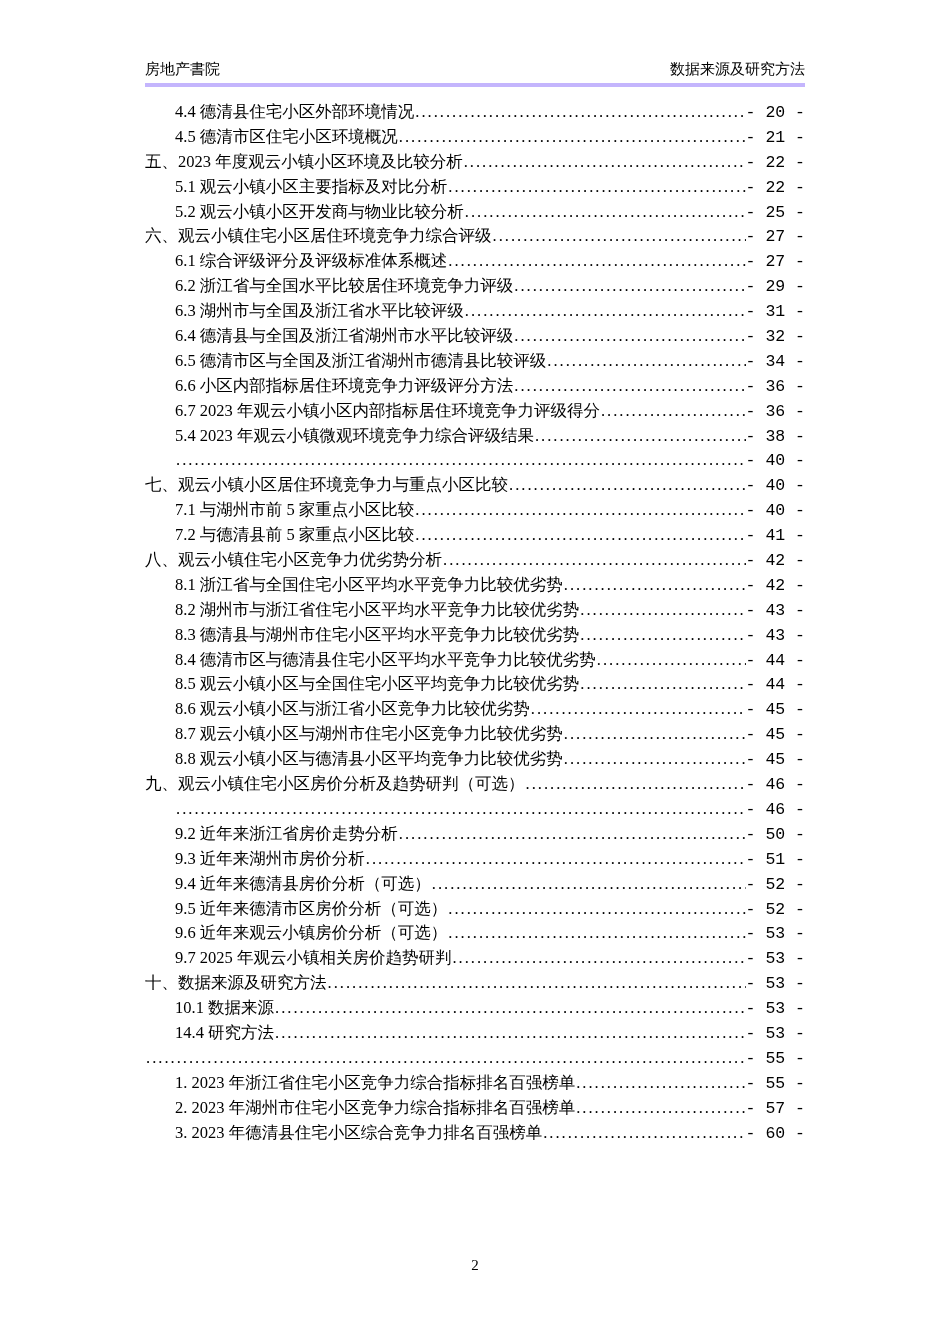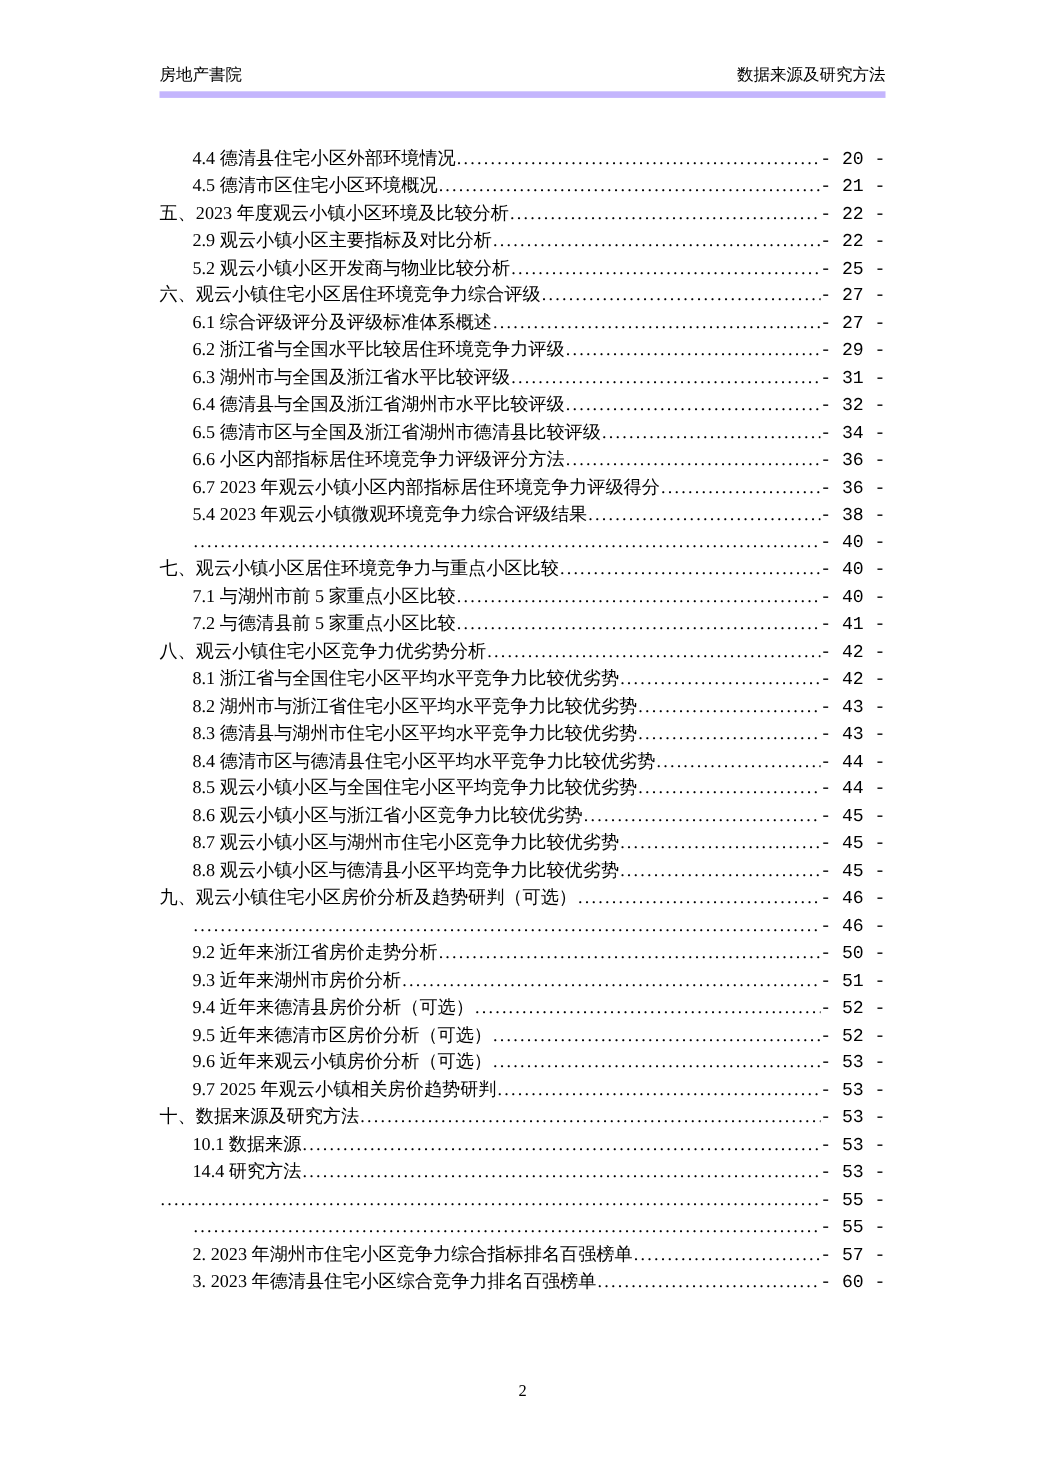--- a/index.html
+++ b/index.html
@@ -17,32 +17,31 @@
     overflow: hidden;
   }
   .page-header {
     position: absolute;
     left: 145px;
     right: 145px;
     top: 59px;
     display: flex;
     justify-content: space-between;
     align-items: flex-end;
-    border-bottom: 6px solid #c4b5fd;
+    border-bottom: 4px solid #c4b5fd;
     padding-bottom: 5px;
     font-family: "Liberation Sans", "DejaVu Sans", sans-serif;
     font-size: 15px;
     line-height: 19px;
   }
   .toc {
     position: absolute;
     left: 145px;
     right: 145px;
     top: 100px;
-    margin-top: 32px;
   }
   .toc-row {
     display: flex;
     align-items: baseline;
     height: 24.9px;
     line-height: 24.9px;
     font-size: 16.5px;
     white-space: nowrap;
   }
   .toc-row.level-2 {
@@ -99,21 +98,21 @@
         <span class="toc-title">4.5 德清市区住宅小区环境概况</span>
         <span class="toc-dots"></span>
         <span class="toc-page">- 21 -</span>
       </div>
       <div class="toc-row level-1">
         <span class="toc-title">五、2023 年度观云小镇小区环境及比较分析</span>
         <span class="toc-dots"></span>
         <span class="toc-page">- 22 -</span>
       </div>
       <div class="toc-row level-2">
-        <span class="toc-title">2.9 观云小镇小区主要指标及对比分析</span>
+        <span class="toc-title">5.1 观云小镇小区主要指标及对比分析</span>
         <span class="toc-dots"></span>
         <span class="toc-page">- 22 -</span>
       </div>
       <div class="toc-row level-2">
         <span class="toc-title">5.2 观云小镇小区开发商与物业比较分析</span>
         <span class="toc-dots"></span>
         <span class="toc-page">- 25 -</span>
       </div>
       <div class="toc-row level-1">
         <span class="toc-title">六、观云小镇住宅小区居住环境竞争力综合评级</span>
@@ -276,20 +275,21 @@
       <div class="toc-row level-2">
         <span class="toc-title">14.4 研究方法</span>
         <span class="toc-dots"></span>
         <span class="toc-page">- 53 -</span>
       </div>
       <div class="toc-row level-1">
         <span class="toc-dots"></span>
         <span class="toc-page">- 55 -</span>
       </div>
       <div class="toc-row level-2">
+        <span class="toc-title">1. 2023 年浙江省住宅小区竞争力综合指标排名百强榜单</span>
         <span class="toc-dots"></span>
         <span class="toc-page">- 55 -</span>
       </div>
       <div class="toc-row level-2">
         <span class="toc-title">2. 2023 年湖州市住宅小区竞争力综合指标排名百强榜单</span>
         <span class="toc-dots"></span>
         <span class="toc-page">- 57 -</span>
       </div>
       <div class="toc-row level-2">
         <span class="toc-title">3. 2023 年德清县住宅小区综合竞争力排名百强榜单</span>

